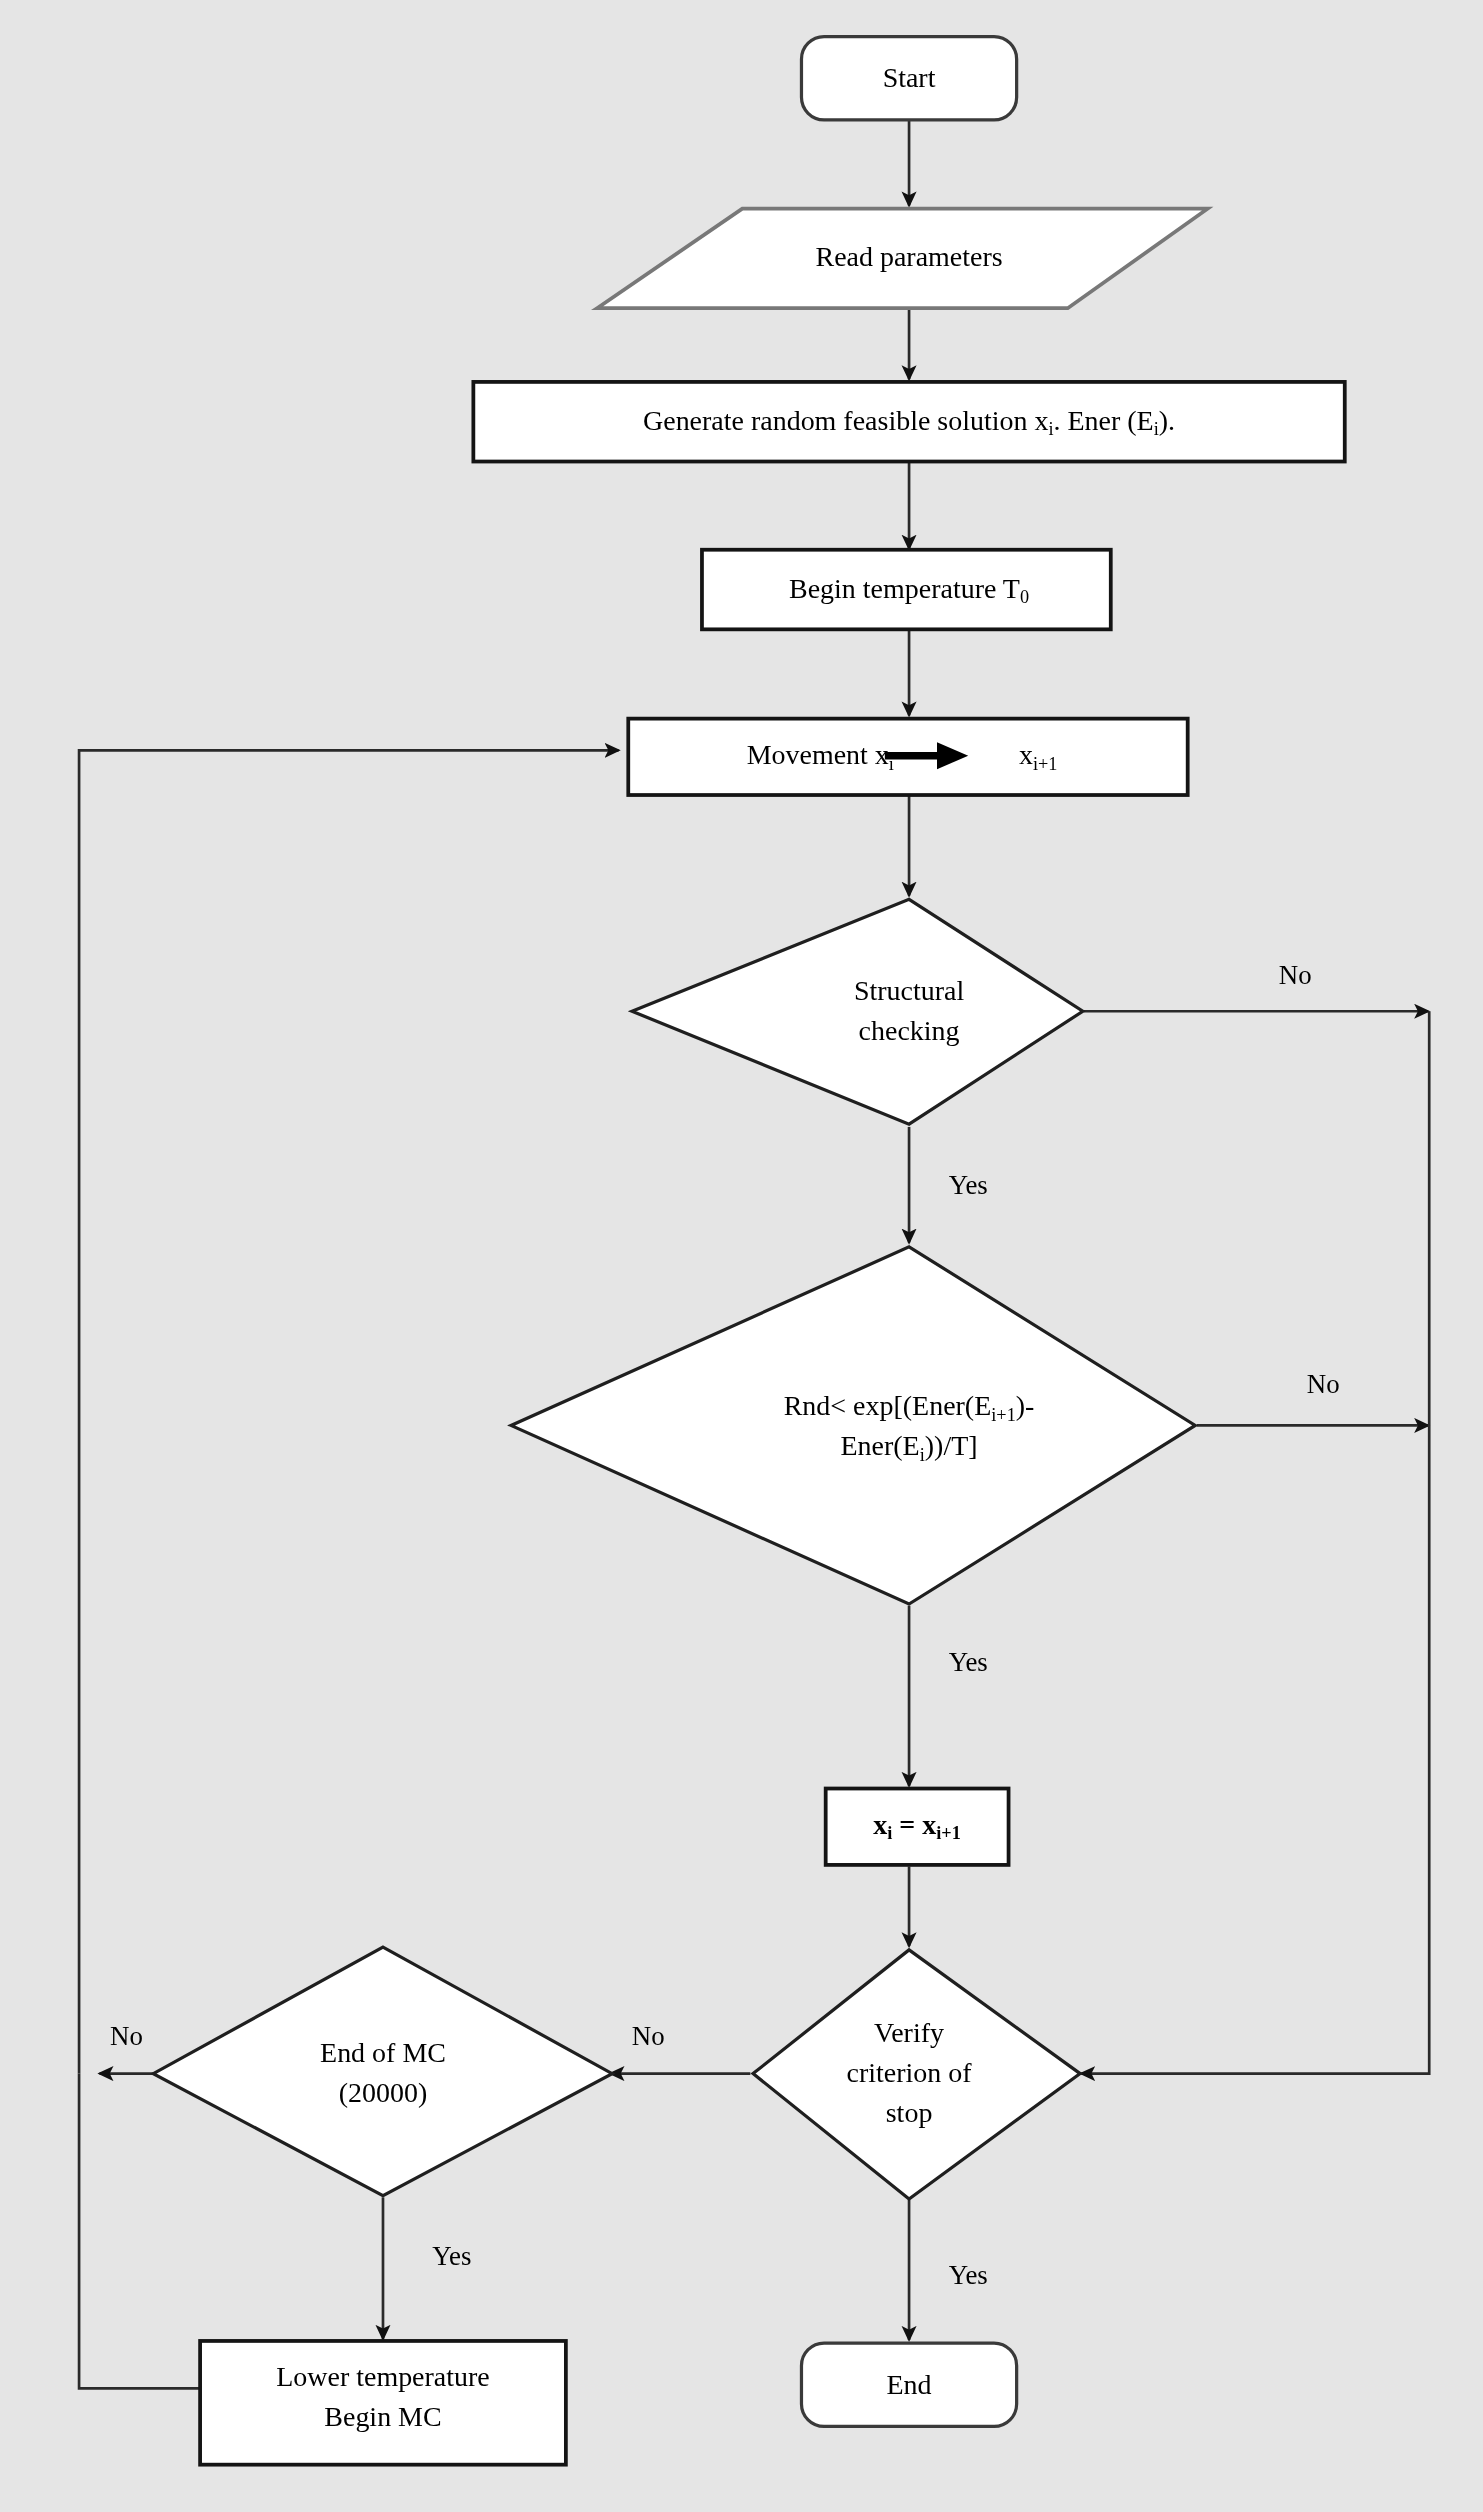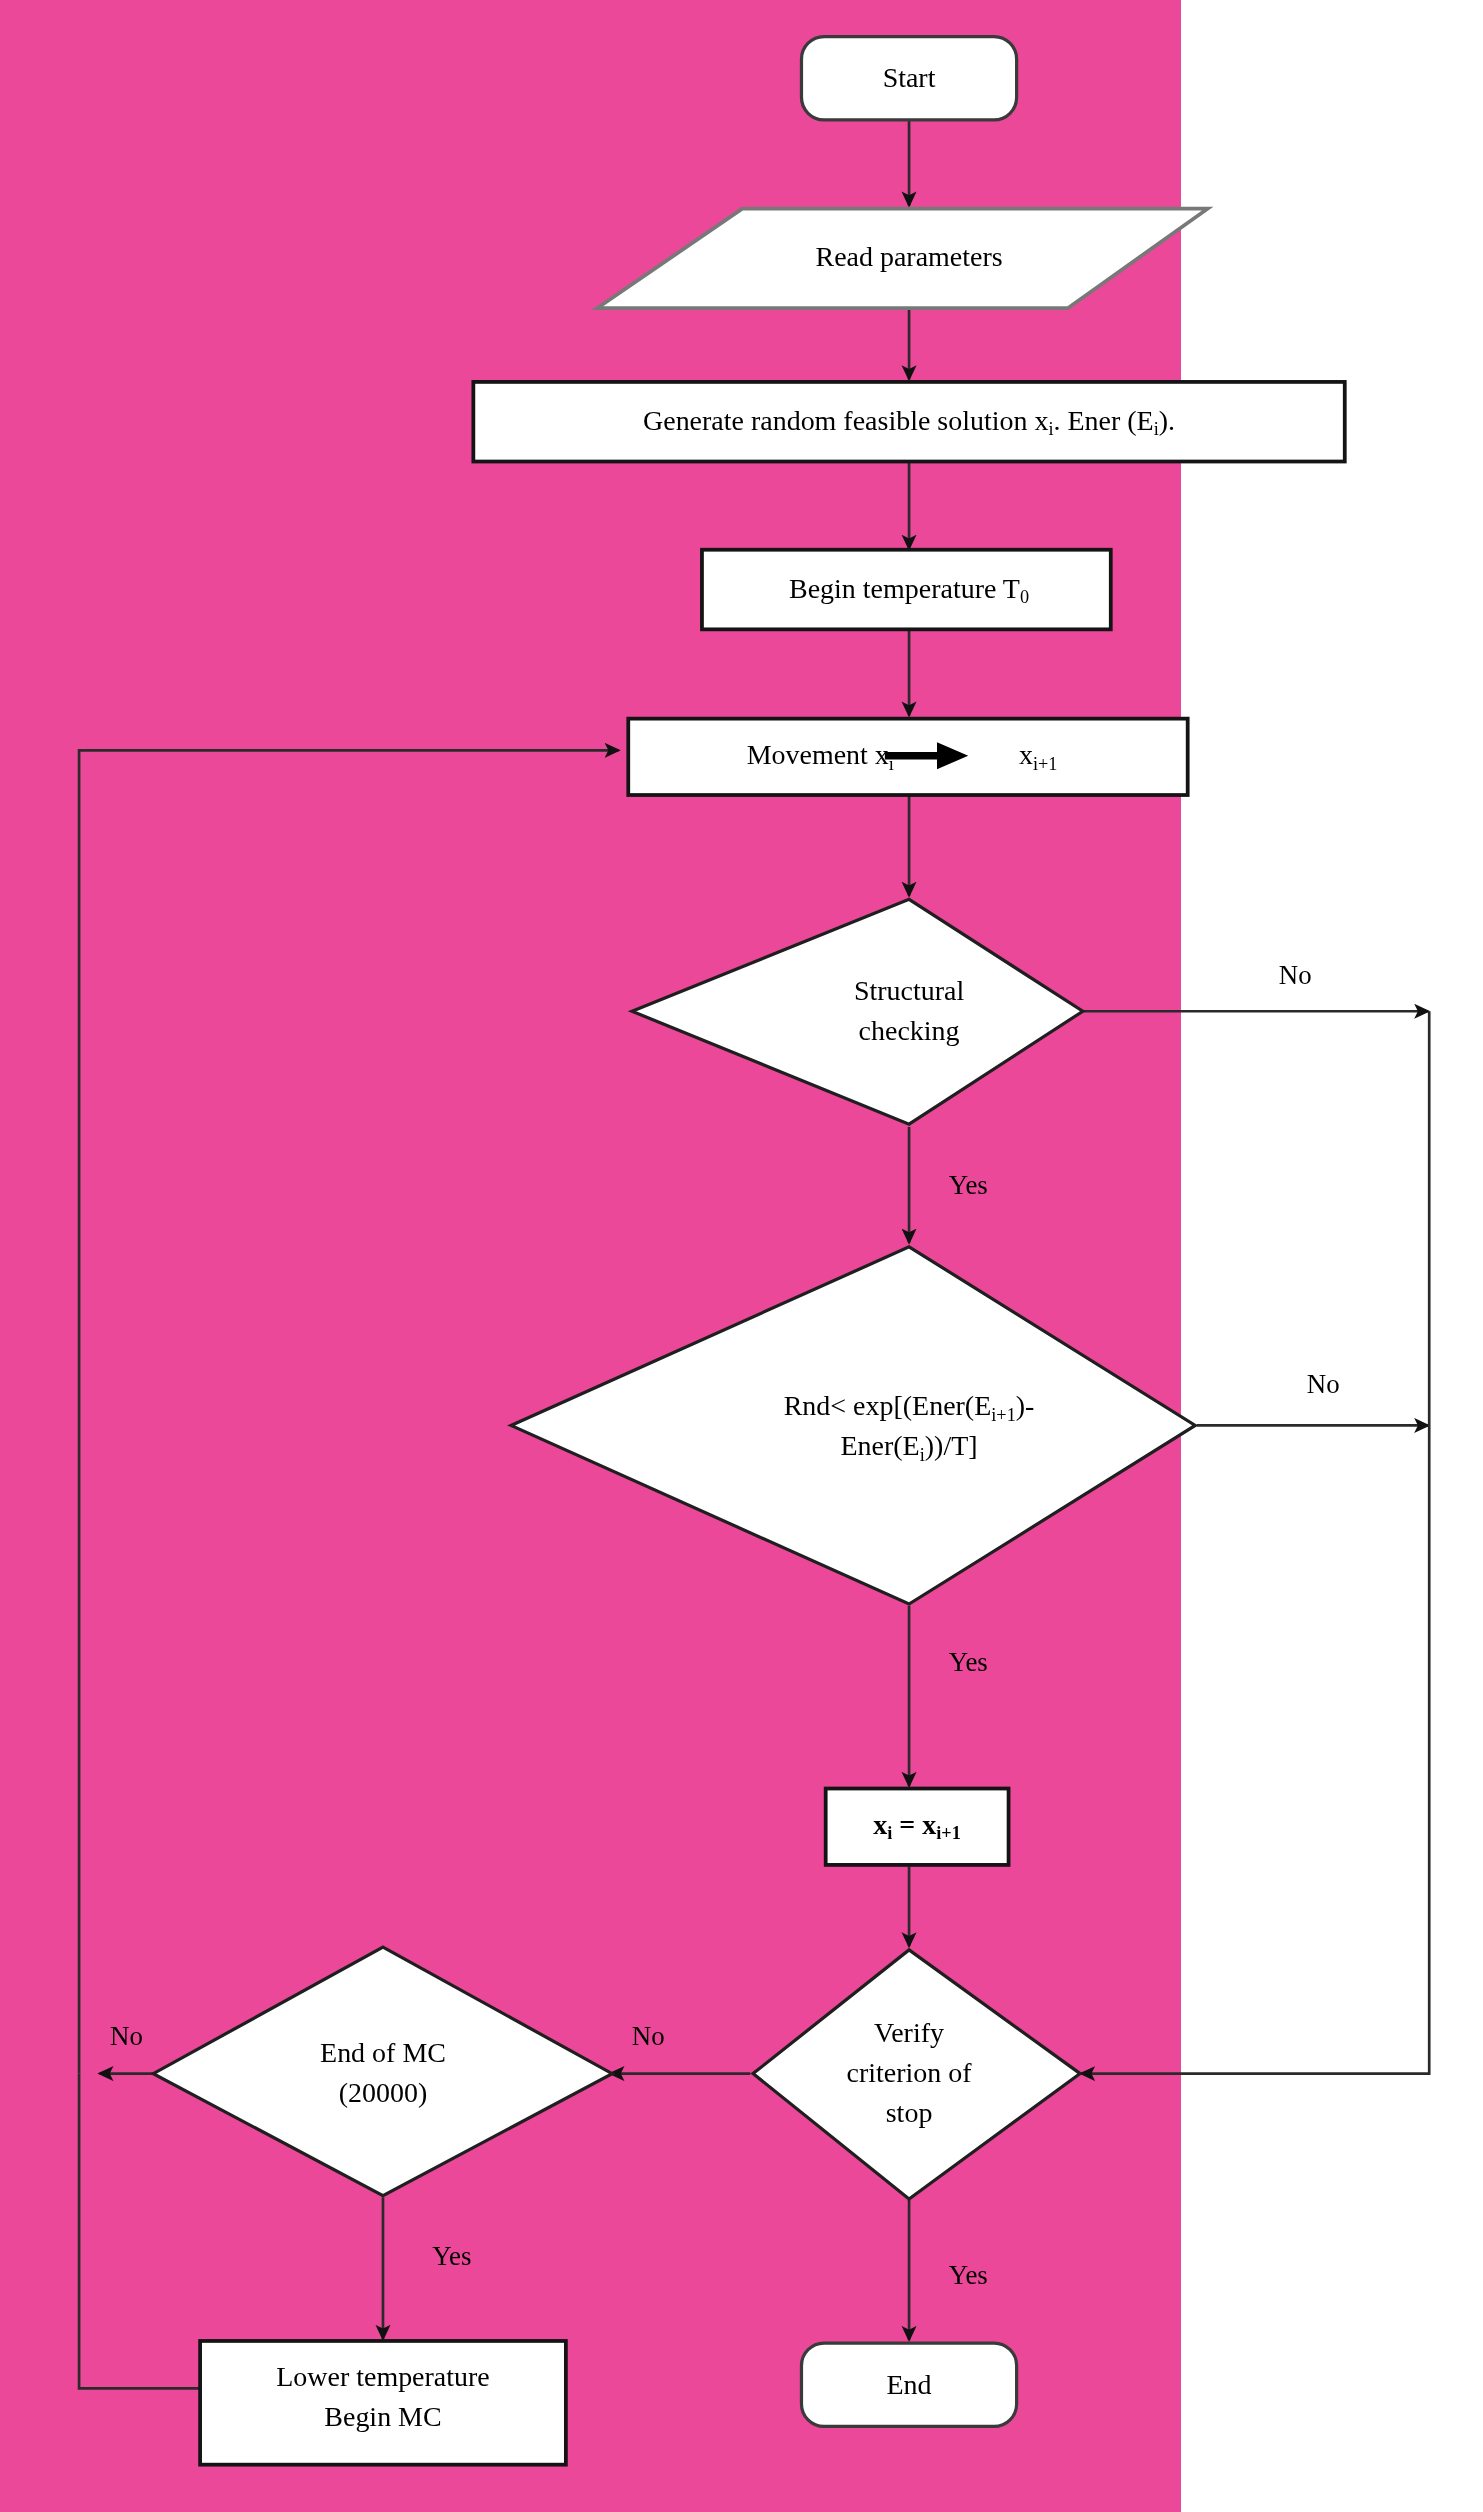--- a/index.html
+++ b/index.html
@@ -8,23 +8,23 @@
     background: #ffffff;
   }
   body {
     width: 1483px;
     height: 2512px;
     font-family: "Liberation Serif", "DejaVu Serif", serif;
     overflow: hidden;
   }
   #flow-root {
     position: relative;
-    width: 1181px;
+    width: 1483px;
     height: 2512px;
-    background: #ec4899;
+    background: #e5e5e5;
   }
   svg#flow-svg {
     position: absolute;
     left: 0;
     top: 0;
     width: 1483px;
     height: 2512px;
     display: block;
   }
   .shape-fill { fill: #ffffff; }

